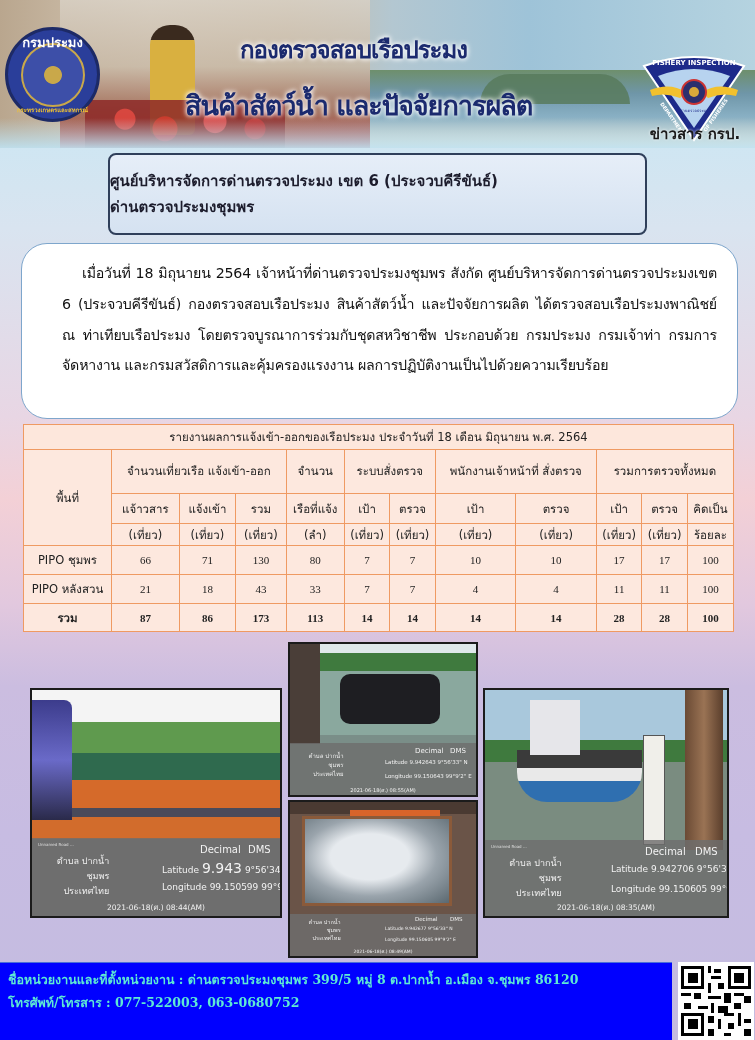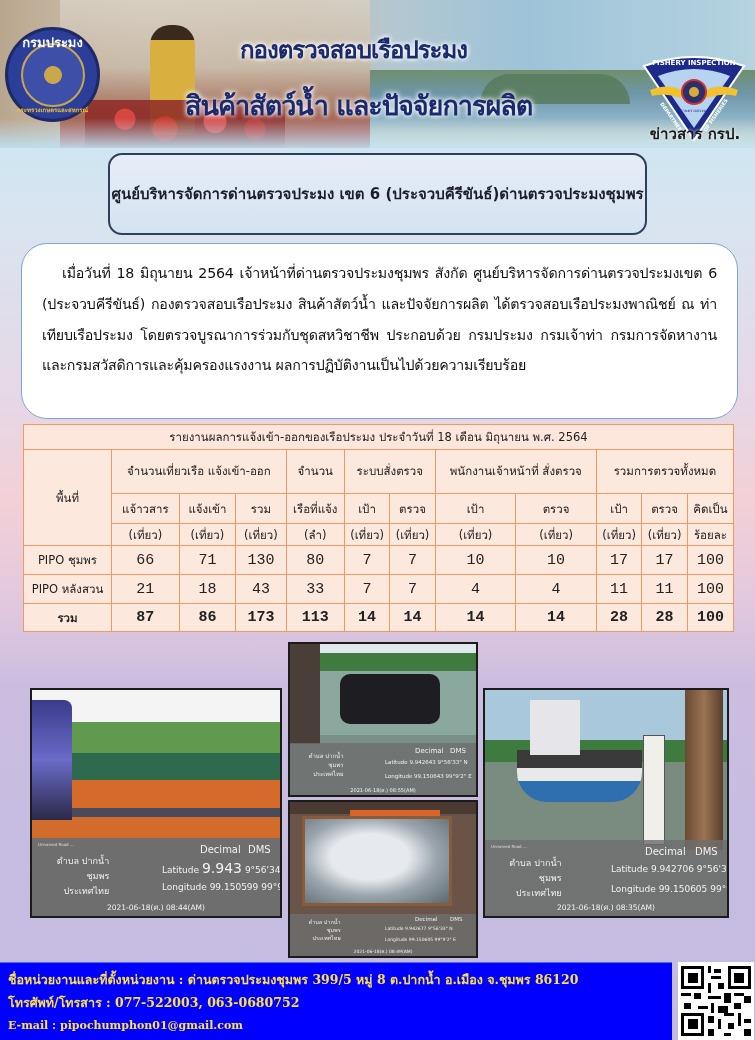--- a/index.html
+++ b/index.html
@@ -80,50 +80,50 @@
     position: absolute; left: 640px; top: 32px; width: 108px; height: 90px; margin-top: 20px;
   }
   .badge-right svg { width: 108px; height: 90px; }
   .badge-caption {
     position: absolute; left: 636px; top: 122px; width: 118px; text-align: center;
     font-weight: bold; font-size: 15px; color: #1a1a1a; text-shadow: 0 0 3px #ffffff;
   }
   
   .title-box {
     position: absolute; left: 108px; top: 153px; width: 539px; height: 82px;
-    border: 2px solid #2f3f5a; border-radius: 14px;
+    border: 2px solid #2f3f5a; border-radius: 8px;
     background: linear-gradient(180deg, #e6eef8 0%, #d5e2f1 100%);
-    display: flex; align-items: center; justify-content: center;
+    display: flex; flex-direction: column; justify-content: center;
   }
   .title-box .l1, .title-box .l2 {
     font-weight: bold; font-size: 15px; color: #1c1c2c; line-height: 26px;
   }
   
   .para-box {
     position: absolute; left: 21px; top: 243px; width: 717px; height: 176px;
     border: 1px solid #7ea6cc; border-radius: 26px; background: #ffffff;
-    padding: 14px 20px 0 20px;
+    padding: 14px 20px 0 40px;
   }
   .para-box p {
     font-family: "DejaVu Sans", sans-serif; font-size: 14.2px; color: #111111;
     line-height: 30.8px; text-indent: 20px; text-align: justify; letter-spacing: -0.2px;
   }
   
   .report {
     position: absolute; left: 23px; top: 424px; width: 711px;
     border-collapse: collapse; background: #fde8de;
     font-family: "DejaVu Sans", sans-serif; font-size: 11.5px; color: #222222;
     border: 1.5px solid #e8874a;
   }
   .report td {
     border: 1px solid #ef9a62; text-align: center; height: 22px; padding: 0 2px;
   }
   .report .caption-cell { height: 25px; background: #fde7dc; margin-top: 44px; }
   .report .grp { height: 44px; line-height: 19px; }
-  .report .num { font-family: Liberation Mono, monospace; font-size: 15px; height: 29px; }
+  .report .num { font-family: Liberation Serif, serif; font-size: 11px; height: 29px; }
   .report .total td { font-weight: bold; height: 28px; }
   .report .total .label { font-family: "DejaVu Sans", sans-serif; }
   
   .photo {
     position: absolute; border: 2px solid #1b1b1b; overflow: hidden;
   }
   .photo .scene { position: absolute; left: 0; top: 0; width: 100%; height: 100%; }
   .photo .overlay {
     position: absolute; left: 0; bottom: 0; width: 100%;
     background: rgba(110,110,110,.82); color: #f2f2f2;
@@ -136,21 +136,21 @@
   .ov-lat b { font-size: 14px; font-weight: normal; }
   .ov-time { position: absolute; bottom: 3px; width: 100%; text-align: center; font-size: 7.5px; }
   .ov-addr { position: absolute; left: 6px; top: 4px; font-size: 4px; opacity: .8; }
   
   .footer {
     position: absolute; left: 0; top: 962px; width: 672px; height: 78px;
     background: #0000ff; border-top: 1px solid #4a6fd8;
     padding: 5px 0 0 8px;
   }
   .footer .line {
-    font-family: "DejaVu Serif", serif; font-weight: bold; color: #fde047;
+    font-family: "DejaVu Serif", serif; font-weight: bold; color: #5eead4;
     font-size: 12.5px; line-height: 23px; white-space: nowrap;
   }
   .footer .line.email { font-size: 11px; }
   .qr {
     position: absolute; left: 678px; top: 962px; width: 76px; height: 78px; background: #ffffff;
     padding: 3px;
   }
   .qr svg { width: 70px; height: 72px; }
 </style>
 </head>
@@ -397,21 +397,20 @@
         <span>99°9'2" E</span>
       </div>
       <div class="ov-time">2021-06-18(ศ.) 08:35(AM)</div>
     </div>
   </div>
 </div>
 
 <div class="footer">
   <div class="line">ชื่อหน่วยงานและที่ตั้งหน่วยงาน : ด่านตรวจประมงชุมพร 399/5 หมู่ 8 ต.ปากน้ำ อ.เมือง จ.ชุมพร 86120</div>
   <div class="line">โทรศัพท์/โทรสาร : 077-522003, 063-0680752</div>
-  <div class="line email">E-mail : pipochumphon01@gmail.com</div>
 </div>
 
 <div class="qr">
   <svg viewBox="0 0 21 21" shape-rendering="crispEdges">
     <rect width="21" height="21" fill="#fff"></rect>
     <g fill="#000">
       <rect x="0" y="0" width="7" height="7"></rect>
         <rect x="1" y="1" width="5" height="5" fill="#fff"></rect>
         <rect x="2" y="2" width="3" height="3"></rect>
       <rect x="14" y="0" width="7" height="7"></rect>

